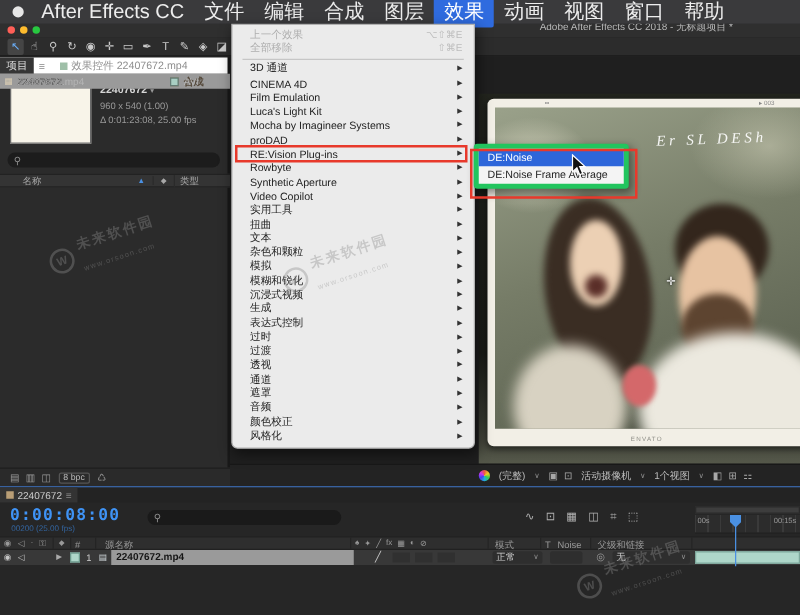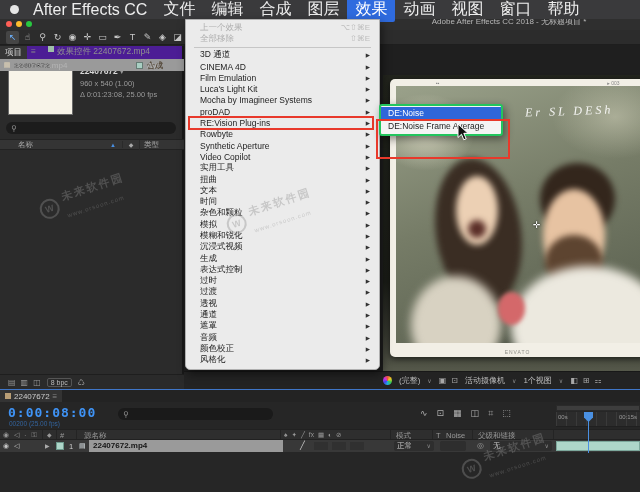--- a/index.html
+++ b/index.html
@@ -18,21 +18,21 @@
   .l-close{background:var(--traffic_red);} .l-min{background:var(--traffic_yellow);} .l-zoom{background:var(--traffic_green);}
   .win-title{position:absolute;left:382px;top:16px;width:254px;text-align:center;font-size:8px;color:#b8b8b8;z-index:2;white-space:nowrap;}
   
   .toolbar{position:absolute;left:0;top:30px;width:640px;height:15px;background:#2c2c2c;
     border-bottom:1px solid #1e1e1e;display:flex;align-items:center;gap:2px;padding-left:6px;box-sizing:border-box;z-index:1;}
   .tool{font-size:9px;color:#c9c9c9;width:13px;text-align:center;line-height:13px;}
   .tool.active{background:#454545;color:#6cb2ff;border-radius:2px;}
   
   .left-panel{position:absolute;left:0;top:46px;width:184px;height:343px;background:#2b2b2b;z-index:1;
     border-right:2px solid #191919;box-sizing:border-box;}
-  .panel-tabs{height:13px;background:#4c1d95;display:flex;font-size:8.5px;}
+  .panel-tabs{height:13px;background:#ffffff;display:flex;align-items:center;font-size:8.5px;}
   .tab-active{background:#353535;color:#ddd;padding:0 5px;height:13px;line-height:13px;}
   .tab-burger{color:#888;padding:0 4px;}
   .ec-square{width:6px;height:6px;background:#9fbfa8;margin:0 3px 0 8px;flex:none;}
   .tab-inactive{color:#8f8f8f;white-space:nowrap;overflow:hidden;}
   .thumb{position:absolute;left:8px;top:20px;width:63px;height:47px;background:#f8f4e9;border:1px solid #6a6a6a;}
   .proj-info{position:absolute;left:80px;top:20px;line-height:11px;white-space:nowrap;}
   .pi-name{font-size:8.5px;color:#d6d6d6;font-weight:bold;}
   .pi-sub{font-size:7.5px;color:#9a9a9a;}
   .search-row{position:absolute;left:6px;top:76px;width:170px;height:12px;background:#1c1c1c;border-radius:6px;
     display:flex;align-items:center;padding-left:5px;box-sizing:border-box;}
@@ -131,21 +131,21 @@
     padding:2px 0 3px 0;z-index:10;box-sizing:border-box;}
   .menu-item{position:relative;height:11.3px;display:flex;align-items:center;padding:0 9px 0 14px;
     font-size:8.5px;color:#1d1d1d;white-space:nowrap;}
   .menu-item .mi-short{margin-left:auto;color:#7a7a7a;font-size:8px;}
   .menu-item .mi-arrow{margin-left:auto;color:#333;font-size:5.5px;}
   .menu-item.disabled{color:#aeaeae;} .menu-item.disabled .mi-short{color:#bdbdbd;}
   .menu-sep{height:1px;background:#c6c6c6;margin:2px 8px;}
   .menu-item.boxed::after{content:"";position:absolute;left:2px;right:5px;top:-1px;bottom:-1px;
     border:2px solid var(--annotation_red);pointer-events:none;}
   
-  .submenu{position:absolute;left:379px;top:104px;width:124px;background:#f4f4f4;border:2px solid #22c55e;
+  .submenu{position:absolute;left:379px;top:115px;width:124px;background:#f4f4f4;border:4px solid #22c55e;
     border-radius:3px;padding:1px 0;z-index:11;box-shadow:2px 3px 8px rgba(0,0,0,.45);box-sizing:border-box;}
   .sub-item{height:13px;line-height:13px;font-size:8.5px;color:#1d1d1d;padding:0 7px;white-space:nowrap;}
   .sub-item.selected{background:#2e66da;color:#fff;}
   .submenu-box{position:absolute;left:376px;top:119px;width:130px;height:36px;border:2px solid var(--annotation_red);z-index:12;pointer-events:none;}
   .cursor{position:absolute;left:457px;top:123px;z-index:15;}
   
   .wm{position:absolute;display:flex;align-items:center;gap:5px;opacity:.38;transform:rotate(-18deg);color:#8d8d8d;z-index:5;}
   .wm .circ{width:16px;height:16px;border:2px solid currentColor;border-radius:50%;text-align:center;line-height:16px;font-size:9px;font-weight:bold;flex:none;}
   .wm .t1{font-size:11px;font-weight:bold;letter-spacing:2px;line-height:11px;}
   .wm .t2{font-size:6px;letter-spacing:1px;}
@@ -438,24 +438,20 @@
         </div>
         <div class="menu-item">
           <span>扭曲</span>
           <span class="mi-arrow">▶</span>
         </div>
         <div class="menu-item">
           <span>文本</span>
           <span class="mi-arrow">▶</span>
         </div>
         <div class="menu-item">
-          <span>时间</span>
-          <span class="mi-arrow">▶</span>
-        </div>
-        <div class="menu-item">
           <span>杂色和颗粒</span>
           <span class="mi-arrow">▶</span>
         </div>
         <div class="menu-item">
           <span>模拟</span>
           <span class="mi-arrow">▶</span>
         </div>
         <div class="menu-item">
           <span>模糊和锐化</span>
           <span class="mi-arrow">▶</span>

